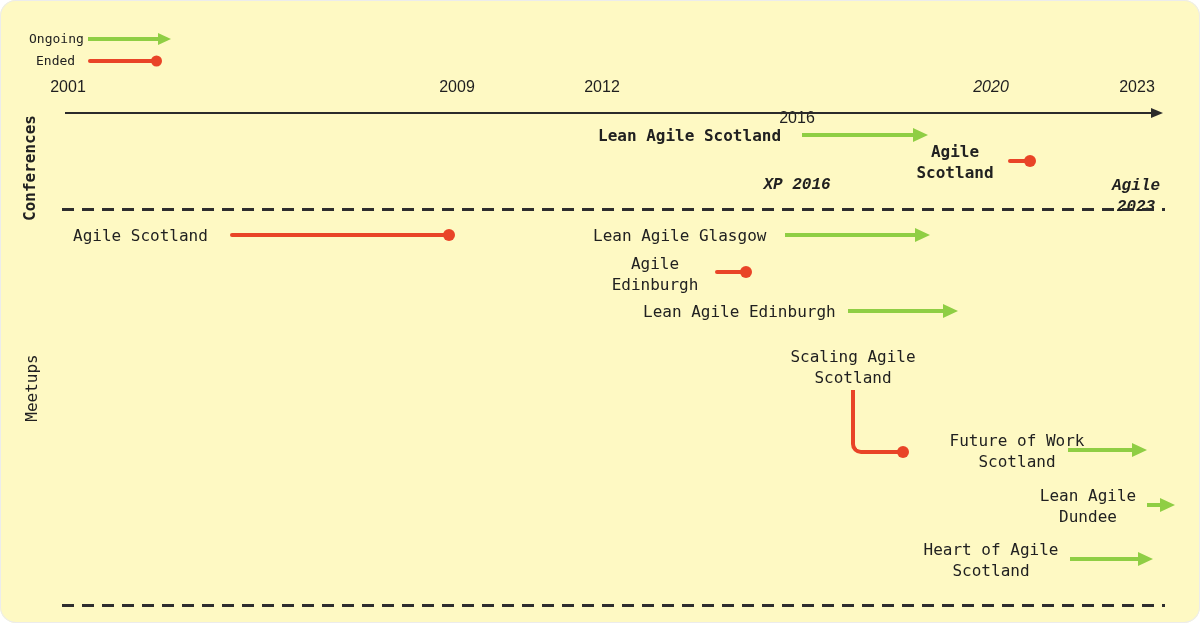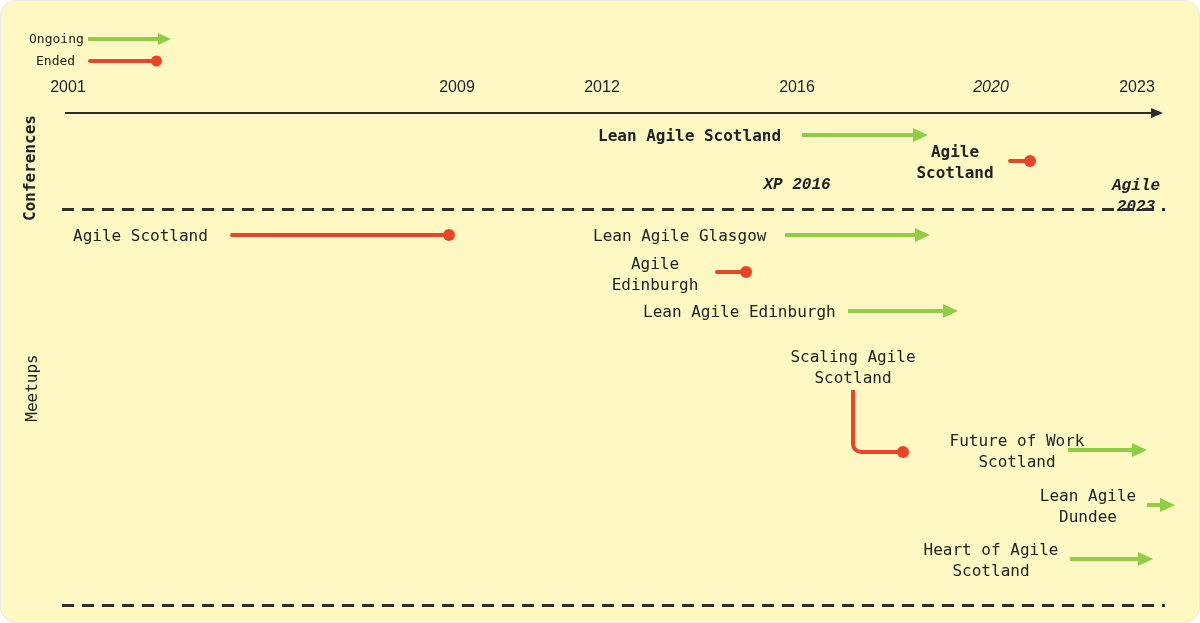--- a/index.html
+++ b/index.html
@@ -26,21 +26,21 @@
     font-size:16.5px;font-weight:bold;white-space:pre;}
   
   .vlabel{position:absolute;font-size:16px;white-space:pre;
     transform:translate(-50%,-50%) rotate(-90deg);}
   #lbl-conferences{left:29px;top:168px;font-weight:bold;}
   #lbl-meetups{left:31px;top:388px;}
   
   .yr{position:absolute;top:78px;transform:translateX(-50%);
     font-family:"Liberation Sans",sans-serif;font-size:16px;color:#1f1f1f;}
   #y2001{left:68px;} #y2009{left:457px;} #y2012{left:602px;}
-  #y2016{left:797px;} #y2020{left:991px;font-style:italic;} #y2023{left:1137px;}
+  #y2016{left:797px;margin-top:31px;} #y2020{left:991px;font-style:italic;} #y2023{left:1137px;}
   
   .axisline{position:absolute;height:2px;background:var(--axis);}
   .axisline::after{content:"";position:absolute;left:100%;top:50%;
     transform:translateY(-50%);border-top:5px solid transparent;
     border-bottom:5px solid transparent;border-left:12px solid var(--axis);}
   #axis{left:65px;top:112px;width:1086px;}
   
   .garrow{position:absolute;height:4px;background:var(--green);}
   .garrow::after{content:"";position:absolute;left:100%;top:50%;
     transform:translateY(-50%);border-top:7px solid transparent;

